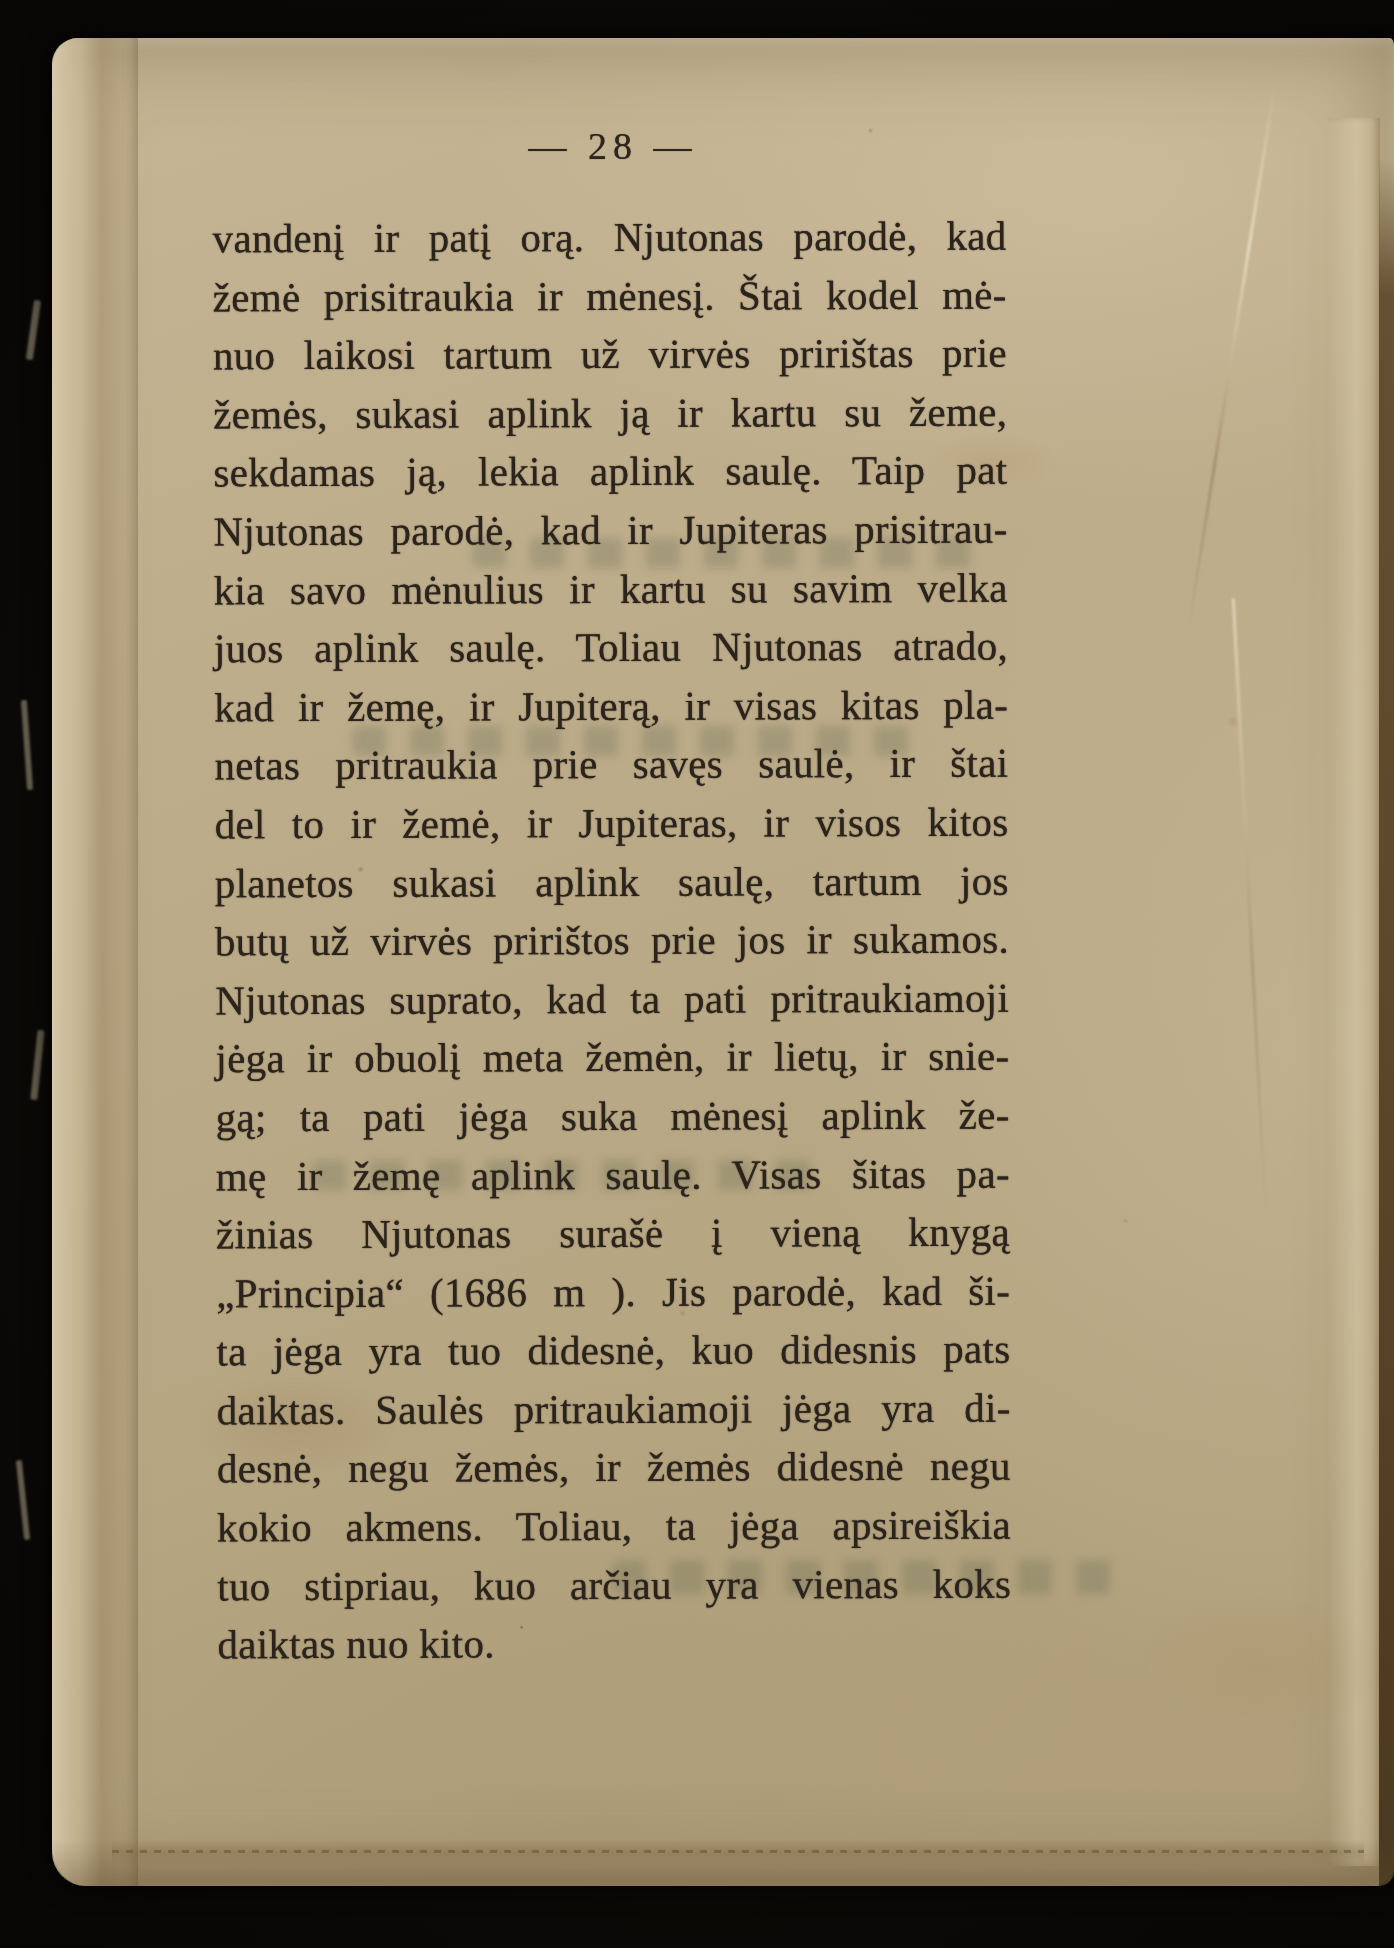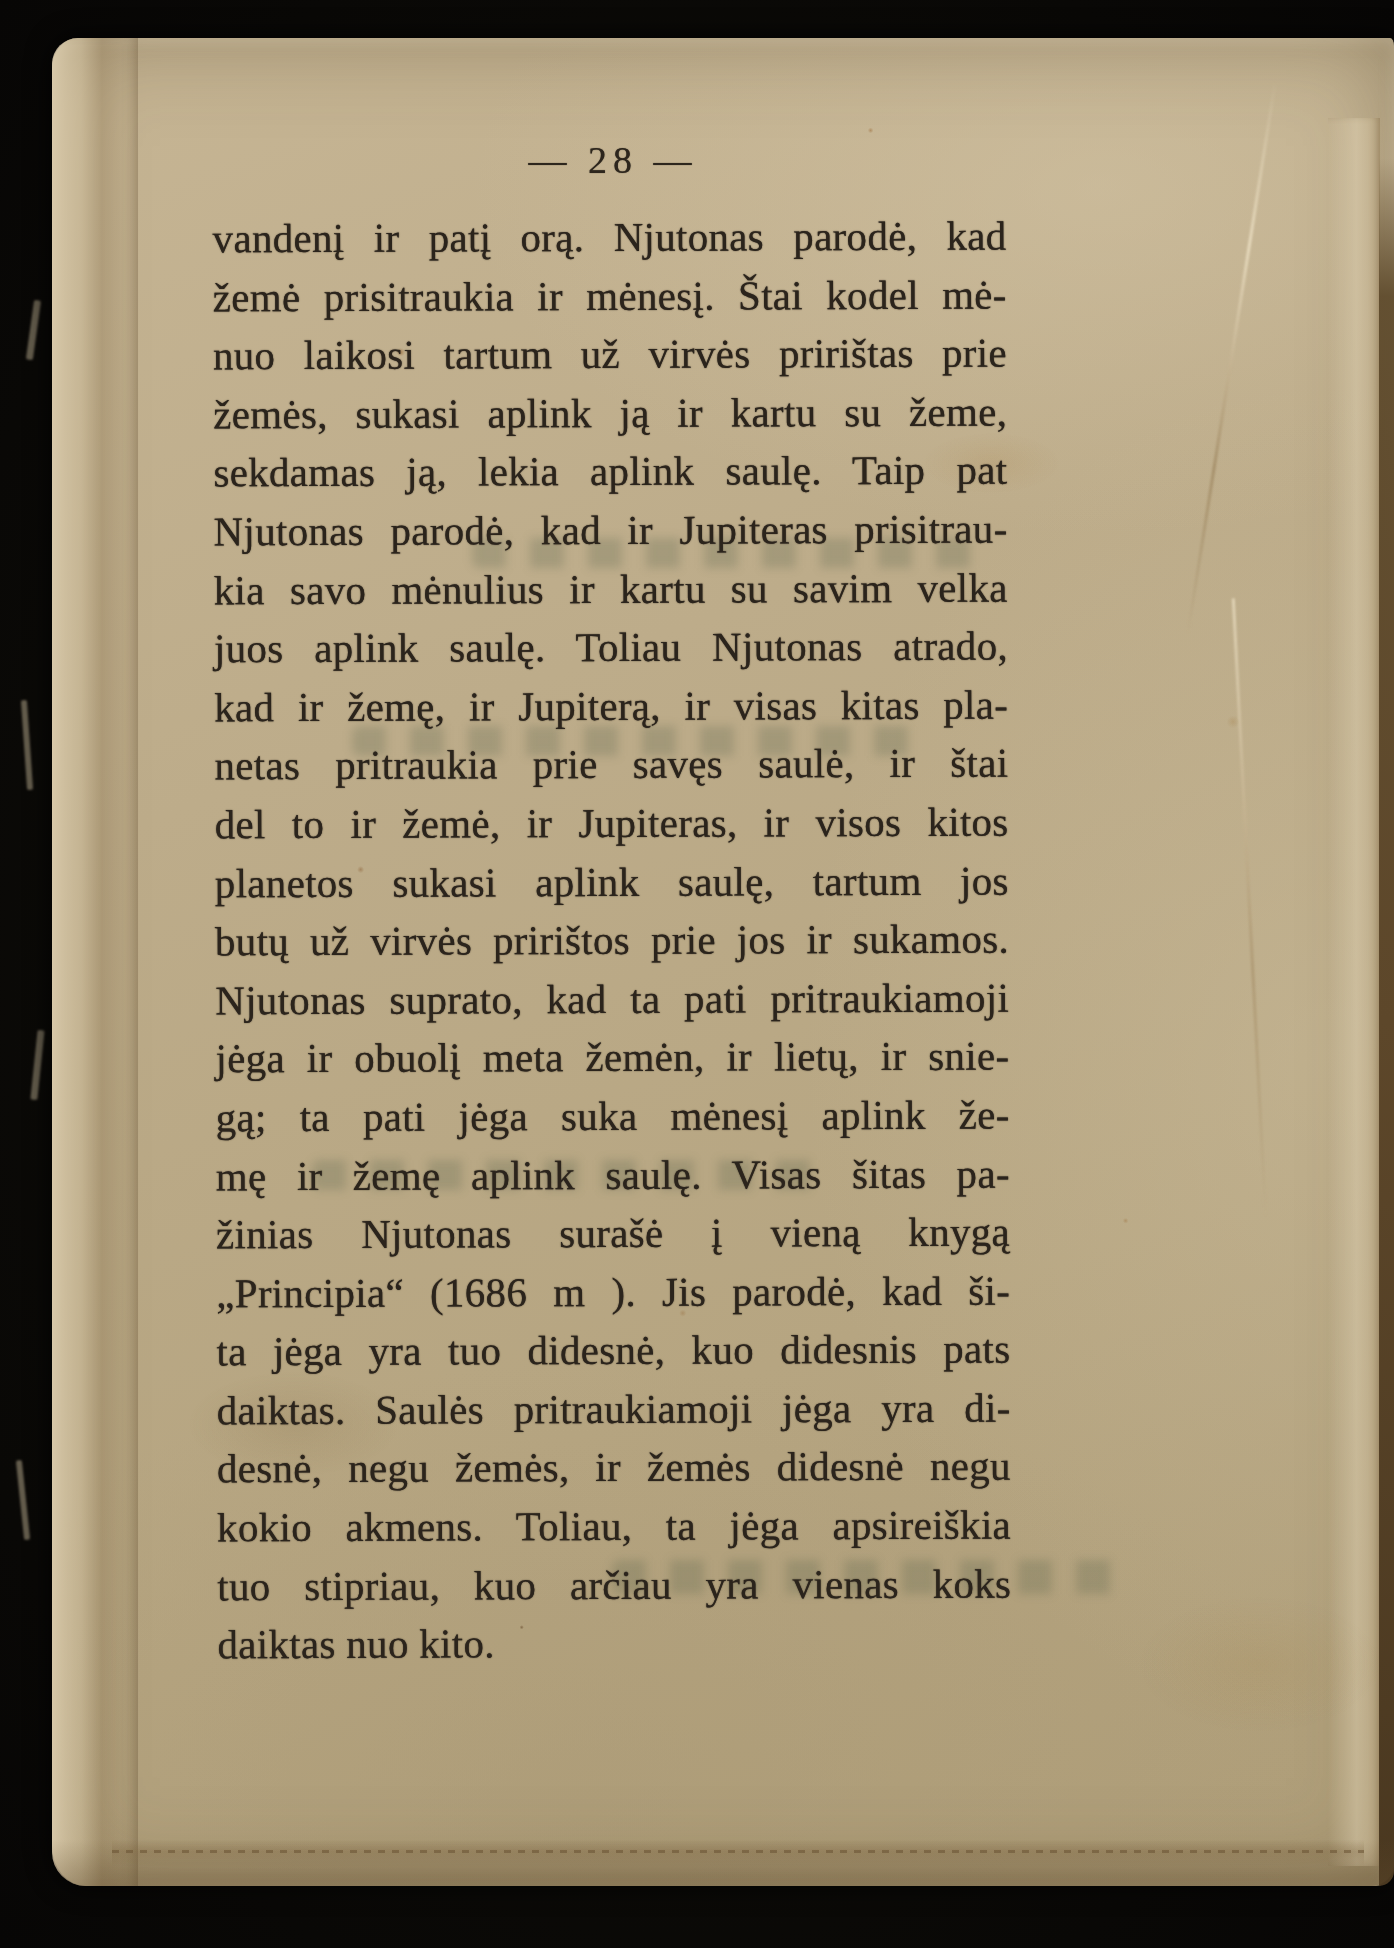--- a/index.html
+++ b/index.html
@@ -99,21 +99,21 @@
   .g3{left:260px;top:1122px;width:520px;}
   .g4{left:560px;top:1522px;width:520px;height:34px;}
   
   .gutter-mark{position:absolute;background:rgba(190,175,145,.5);filter:blur(1px);border-radius:2px;}
   .m1{left:30px;top:300px;width:7px;height:60px;transform:rotate(8deg);}
   .m2{left:24px;top:700px;width:6px;height:90px;transform:rotate(-4deg);}
   .m3{left:34px;top:1030px;width:7px;height:70px;transform:rotate(6deg);}
   .m4{left:20px;top:1460px;width:6px;height:80px;transform:rotate(-6deg);}
   
   .page-number{
-    position:absolute;left:165px;top:100px;width:792px;
+    position:absolute;left:165px;top:86px;width:792px;
     text-align:center;
     font-size:38px;letter-spacing:6px;
     color:#2d261d;
     text-shadow:0 0 1px rgba(45,38,29,.85);
   }
   .textblock{
     position:absolute;left:163px;top:170px;width:794px;
     transform:rotate(-.2deg);
     color:#2b241c;
   }

